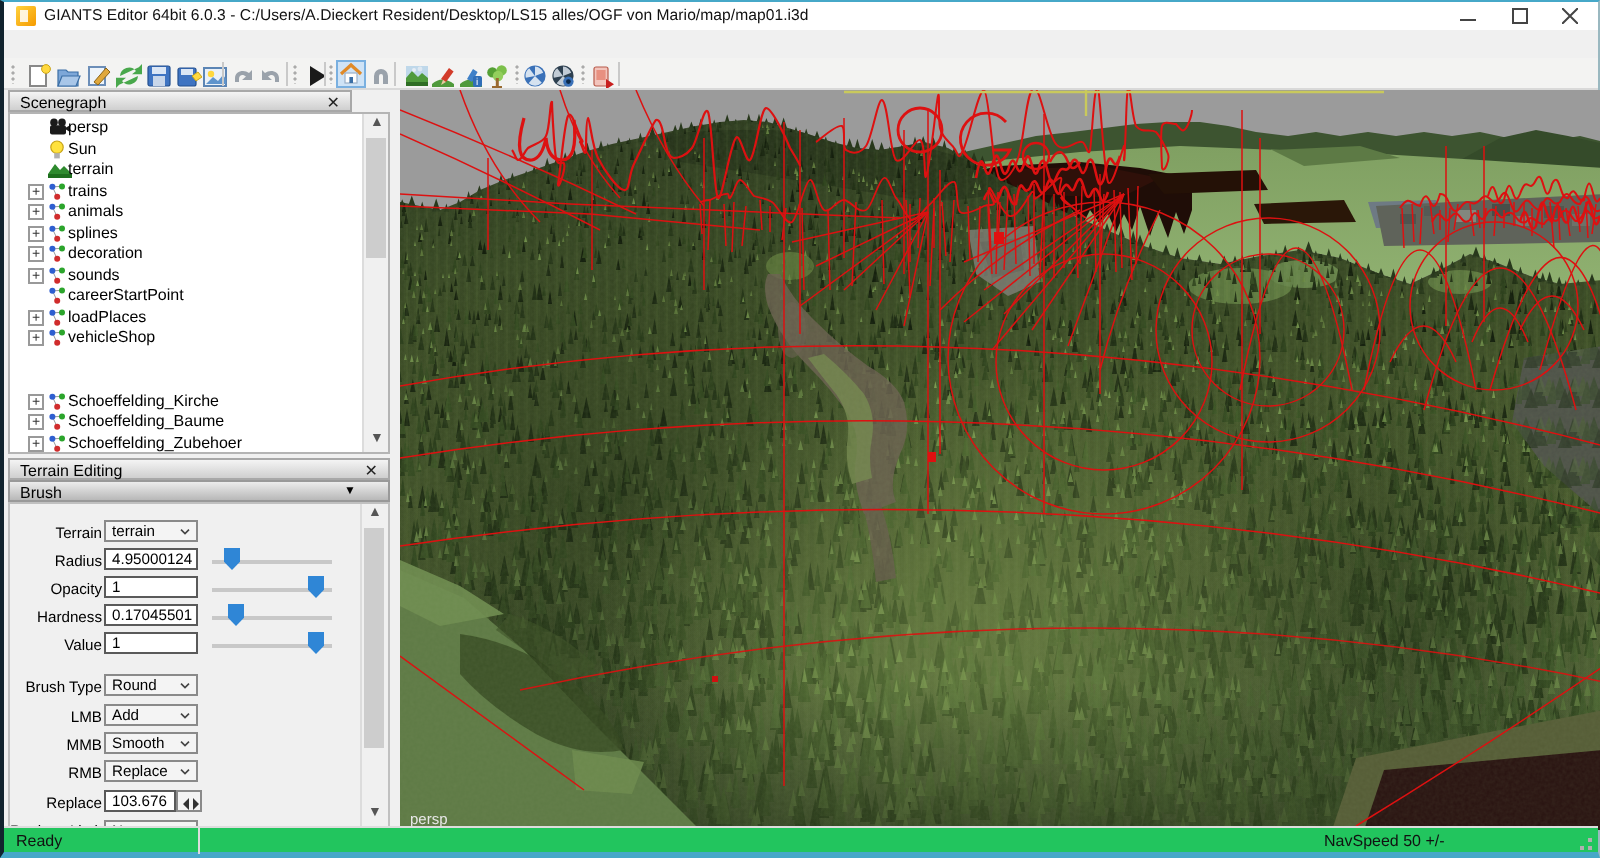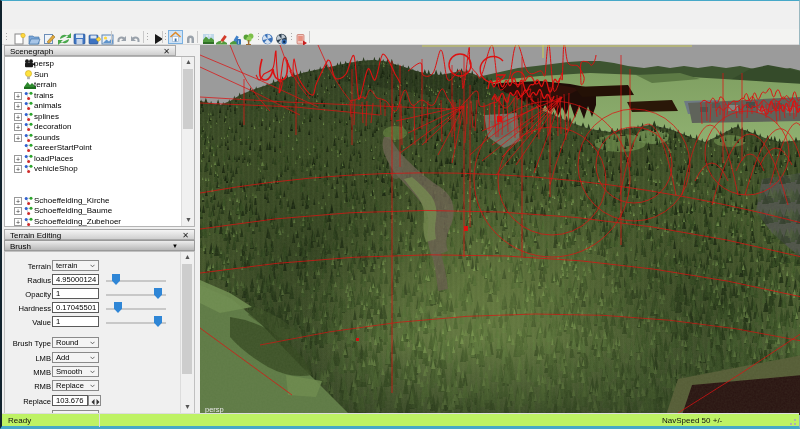--- a/index.html
+++ b/index.html
@@ -24,24 +24,37 @@
 .sarr{position:absolute;left:0;width:13px;height:11px;color:#555;font-size:7px;text-align:center;line-height:10px}
 .tepanel{position:absolute;left:2px;top:250px;width:191px;height:163px;background:#f0f0f0;border:1px solid #c0c0c0}
 .brushbar{position:absolute;left:2px;top:239px;width:191px;height:11px;background:linear-gradient(#ececec,#b8b8b8);border:1px solid #999;font-size:8px;color:#000}
 .flabel{position:absolute;font-size:7.6px;color:#000;text-align:right;width:60px}
 .finput{position:absolute;height:11px;background:#fff;border:1px solid #5a5a5a;font-size:7.6px;color:#000;padding-left:3px;line-height:10px}
 .fdrop{position:absolute;height:11px;background:#f4f4f4;border:1px solid #8a8a8a;font-size:7.6px;color:#000;padding-left:3px;line-height:10px}
 .chev{position:absolute;right:3px;top:3px;width:5px;height:4px}
 .slider{position:absolute;height:12px}
 .strack{position:absolute;left:0;right:0;top:6px;height:2px;background:#c8c8c8}
 .shandle{position:absolute;top:0;width:8px;height:11px;background:#2f86d6;clip-path:polygon(0 0,100% 0,100% 62%,50% 100%,0 62%)}
-.statusbar{position:absolute;left:0;bottom:0;width:100%;height:13px;background:#bef264;border-top:1px solid #ddd;font-size:8px;color:#111}
+.statusbar{position:absolute;left:0;bottom:0;width:100%;height:13px;background:#22c55e;border-top:1px solid #ddd;font-size:8px;color:#111}
 .viewport{position:absolute;left:198px;top:44px;width:602px;height:370px;background:#9b9b9b}
 </style></head><body>
 <div class="win">
+<div class="titlebar">
+      <div class="title-ico"></div>
+      <div class="titletext">GIANTS Editor 64bit 6.0.3 - C:/Users/A.Dieckert Resident/Desktop/LS15 alles/OGF von Mario/map/map01.i3d</div>
+      <svg style="position:absolute;right:61px;top:5px" width="8" height="8" viewBox="0 0 8 8">
+        <path d="M0 4 H8" stroke="#444" stroke-width="1"></path>
+      </svg>
+      <svg style="position:absolute;right:35px;top:3px" width="8" height="8" viewBox="0 0 8 8">
+        <rect x="0.5" y="0.5" width="7" height="7" fill="none" stroke="#444" stroke-width="1"></rect>
+      </svg>
+      <svg style="position:absolute;right:10px;top:3px" width="8" height="8" viewBox="0 0 8 8">
+        <path d="M0 0 L8 8 M8 0 L0 8" stroke="#444" stroke-width="1"></path>
+      </svg>
+    </div>
     <div class="toolbar">
       <div class="tgrip" style="left:3px"></div>
       <div class="tb" style="left:11px;top:2px"><svg width="13" height="12" viewBox="0 0 13 12">
           <rect x="2" y="1" width="8" height="10" fill="#fff" stroke="#888"></rect>
           <circle cx="10" cy="2.5" r="2.2" fill="#ffd83e" stroke="#caa41a" stroke-width="0.5"></circle>
         </svg></div>
       <div class="tb" style="left:26px;top:2px"><svg width="13" height="12" viewBox="0 0 13 12">
           <path d="M1 3 h4 l1 1 h5 v7 H1 z" fill="#7da7d8" stroke="#3a6ea5" stroke-width="0.6"></path>
           <path d="M1 11 L3 6 h9 l-2 5 z" fill="#a8c6e8" stroke="#3a6ea5" stroke-width="0.6"></path>
         </svg></div>

